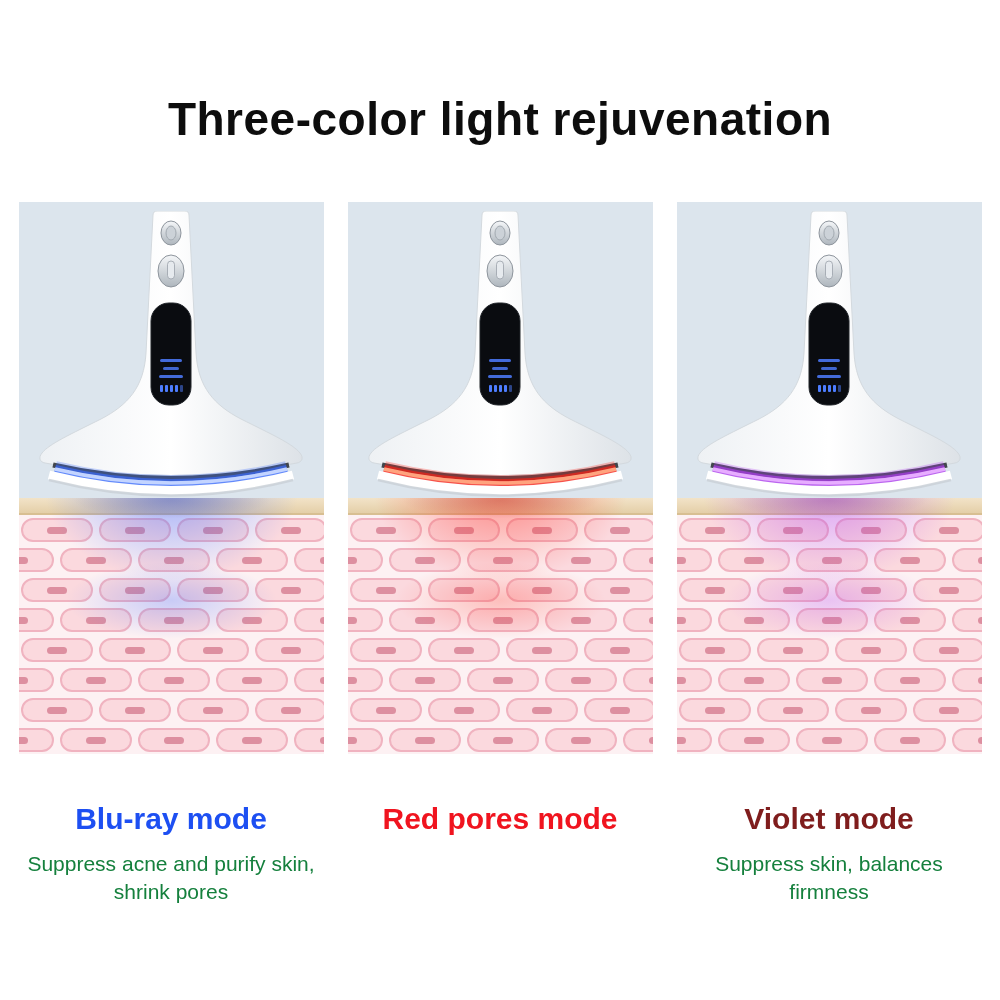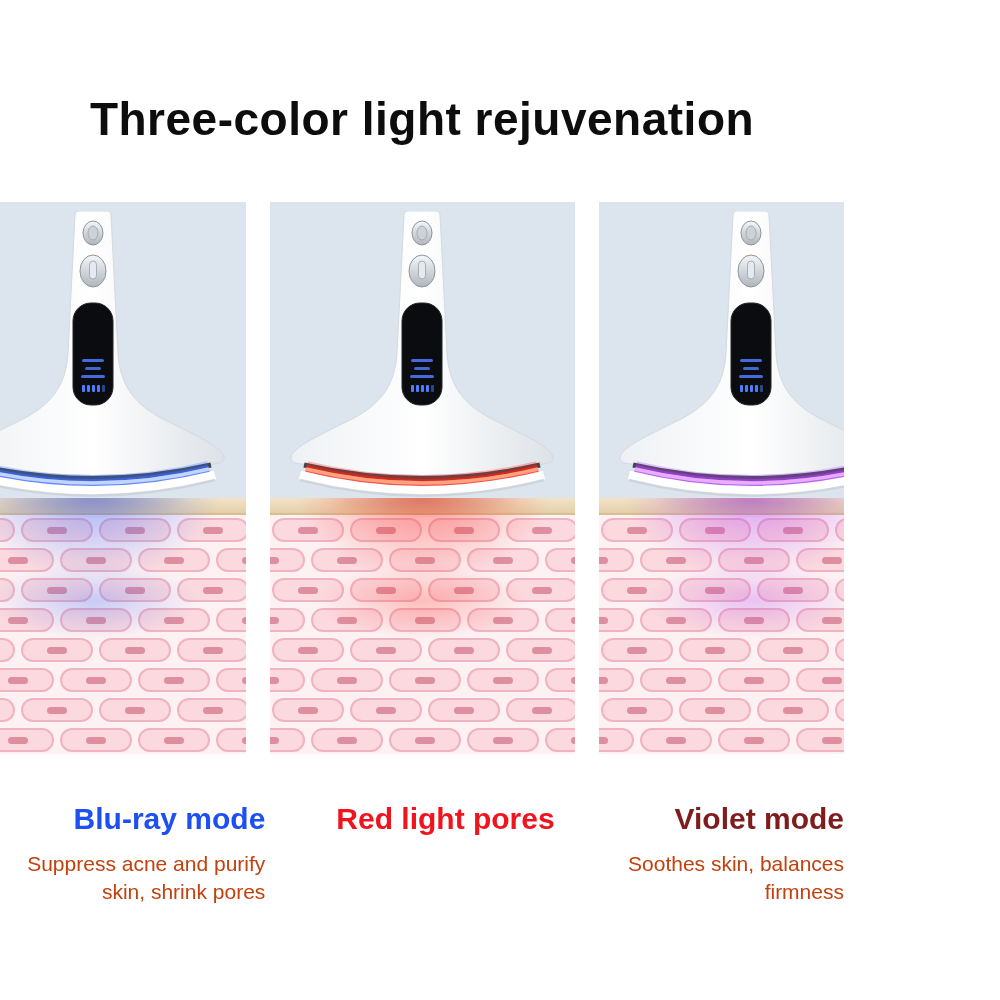--- a/index.html
+++ b/index.html
@@ -1,17 +1,17 @@
 <!DOCTYPE html>
 <html><head>
 <meta charset="utf-8">
 <style>
   * { margin:0; padding:0; box-sizing:border-box; }
   html,body { width:1000px; background:#ffffff; font-family:"Liberation Sans", sans-serif; }
-  .page { width:844px; height:1000px; background:#ffffff; overflow:hidden; }
+  .page { width:1000px; height:1000px; background:#ffffff; overflow:hidden; }
 
   .page-title {
     margin-top:92px;
     text-align:center;
     font-size:46px;
     font-weight:600;
     color:#0d0d0d;
     letter-spacing:0.5px;
   }
 
@@ -64,29 +64,29 @@
       radial-gradient(58% 50% at 50% -4%, rgba(255,44,30,.48), rgba(255,44,30,0) 72%),
       radial-gradient(46% 20% at 50% 40%, rgba(255,44,30,.26), rgba(255,44,30,0) 75%);
   }
   .panel-violet .skin-glow {
     background:
       radial-gradient(58% 50% at 50% -4%, rgba(176,60,240,.48), rgba(176,60,240,0) 72%),
       radial-gradient(46% 20% at 50% 40%, rgba(176,60,240,.26), rgba(176,60,240,0) 75%);
   }
 
   .captions { display:flex; justify-content:center; gap:24px; margin-top:48px; }
-  .caption { width:305px; text-align:right; }
+  .caption { width:305px; text-align:center; }
   .mode-name { font-size:30px; font-weight:bold; }
   .mode-blue   { color:#1d4ff2; }
   .mode-red    { color:#f0141f; }
   .mode-violet { color:#7f1d1d; }
   .mode-desc {
     margin:14px auto 0;
     font-size:21px;
-    color:#c2410c;
+    color:#15803d;
     line-height:1.35;
     max-width:290px;
   }
 </style>
 </head>
 <body>
 
 <div class="page">
 
   <h1 class="page-title">Three-color light rejuvenation</h1>
@@ -271,21 +271,21 @@
     </div>
 
   </div>
 
   <div class="captions">
     <div class="caption">
       <div class="mode-name mode-blue">Blu-ray mode</div>
       <p class="mode-desc">Suppress acne and purify skin, shrink pores</p>
     </div>
     <div class="caption">
-      <div class="mode-name mode-red">Red light pores</div>
+      <div class="mode-name mode-red">Red pores mode</div>
     </div>
     <div class="caption">
       <div class="mode-name mode-violet">Violet mode</div>
-      <p class="mode-desc">Soothes skin, balances firmness</p>
+      <p class="mode-desc">Suppress skin, balances firmness</p>
     </div>
   </div>
 
 </div>
 
 </body></html>

